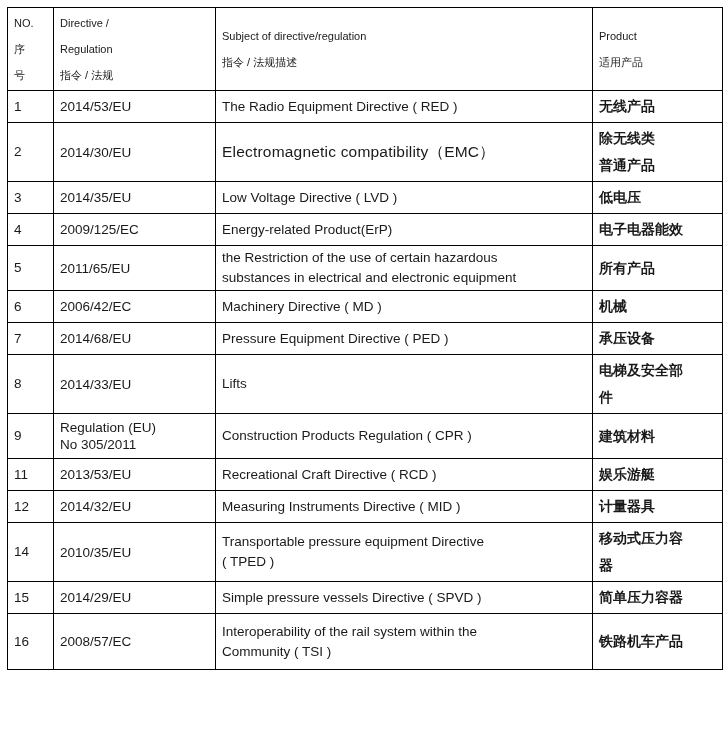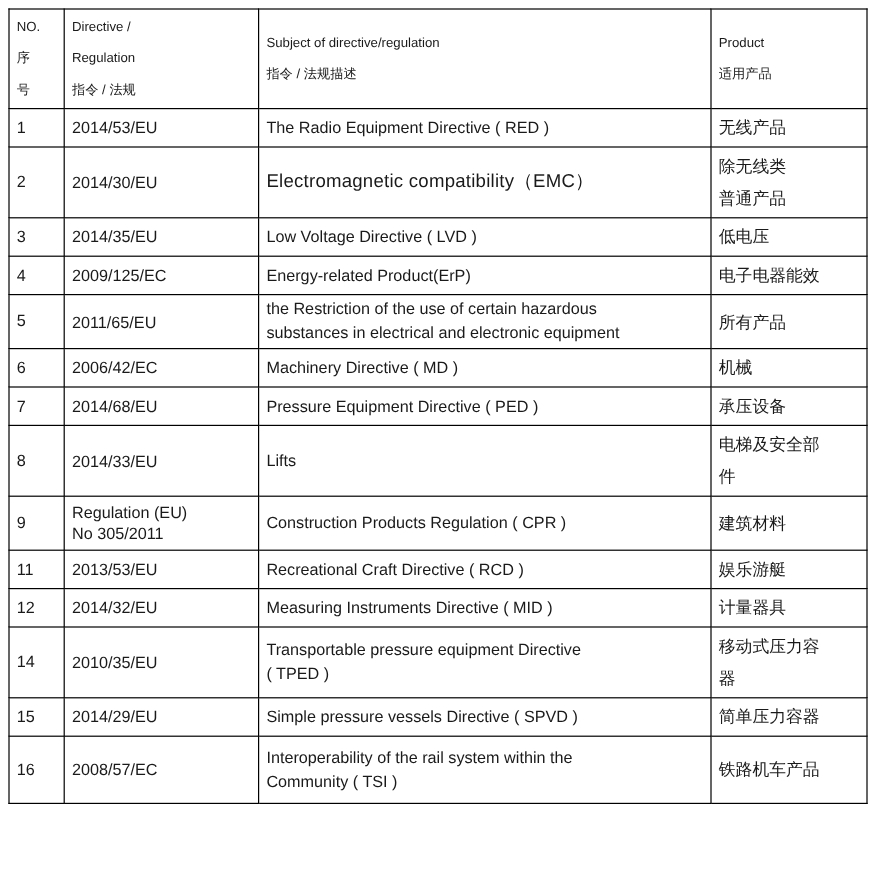--- a/index.html
+++ b/index.html
@@ -31,21 +31,21 @@
     font-size: 13.5px;
     overflow: hidden;
   }
   
   .doc-table thead tr { height: 79px; }
   .doc-table th { line-height: 26px; font-size: 11px; margin-top: 17px; }
   
   .doc-table td:nth-child(1) { line-height: 20px; }
   .doc-table td:nth-child(2) { line-height: 17px; }
   .doc-table td:nth-child(3) { line-height: 20px; }
-  .doc-table td:nth-child(4) { line-height: 27px; font-size: 14px; }
+  .doc-table td:nth-child(4) { line-height: 27px; font-size: 14px; font-weight: bold; }
   
   .doc-table tbody tr:nth-child(1)  { height: 29px; }
   .doc-table tbody tr:nth-child(2)  { height: 58px; }
   .doc-table tbody tr:nth-child(3)  { height: 29px; }
   .doc-table tbody tr:nth-child(4)  { height: 29px; }
   .doc-table tbody tr:nth-child(5)  { height: 43px; }
   .doc-table tbody tr:nth-child(6)  { height: 29px; }
   .doc-table tbody tr:nth-child(7)  { height: 28px; }
   .doc-table tbody tr:nth-child(8)  { height: 56px; }
   .doc-table tbody tr:nth-child(9)  { height: 45px; }

